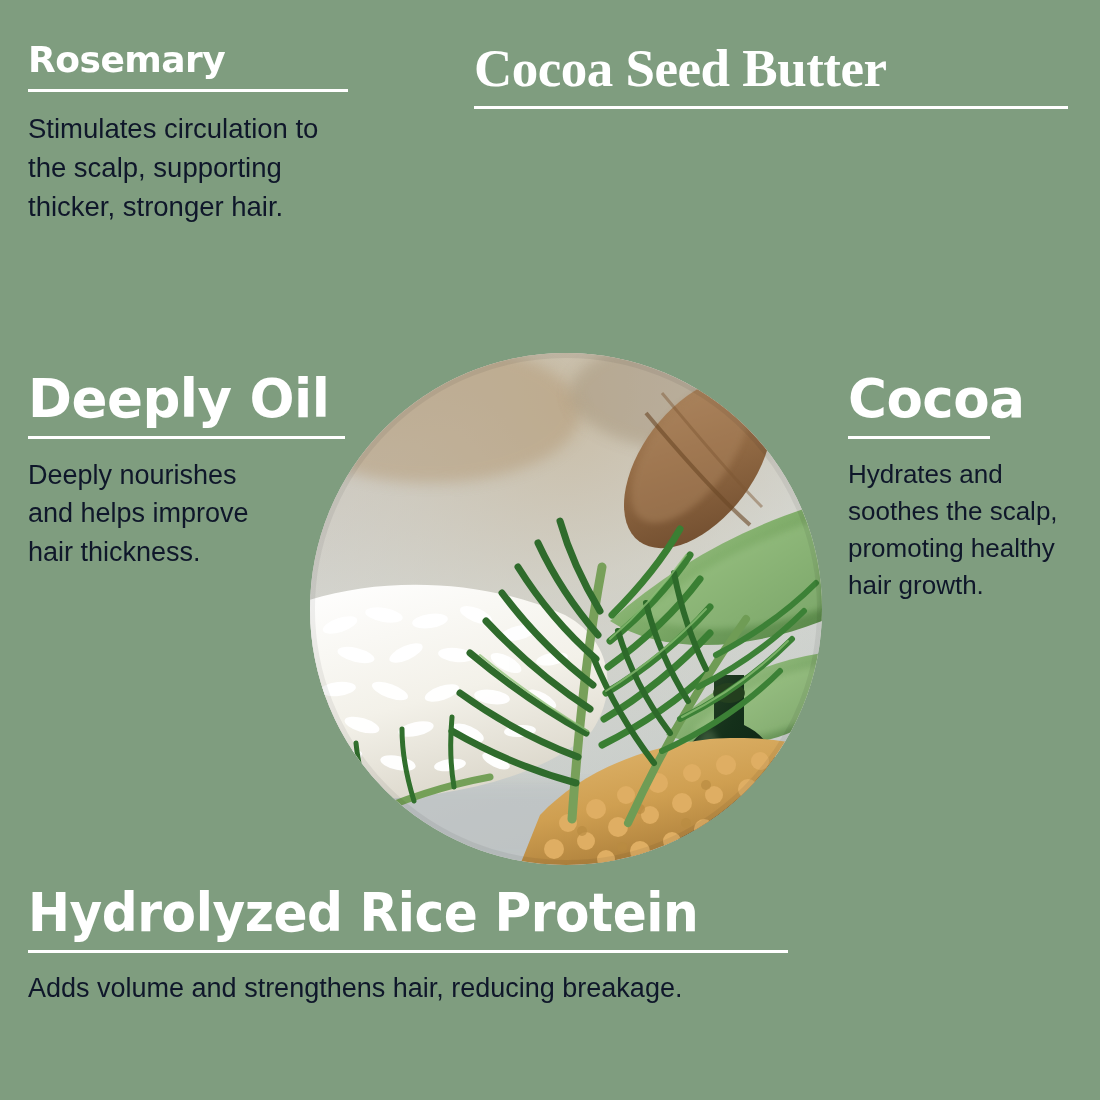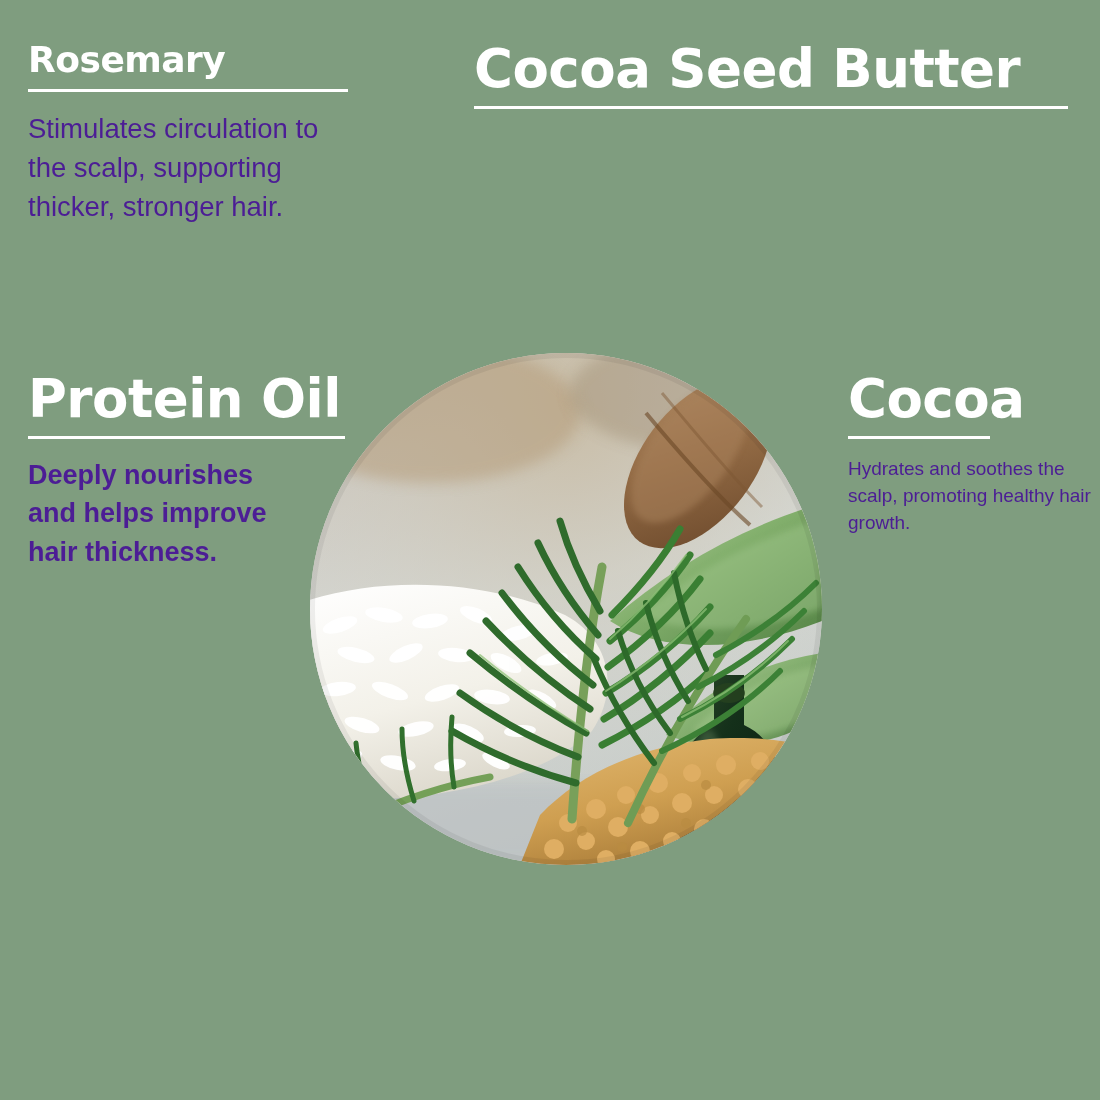--- a/index.html
+++ b/index.html
@@ -41,21 +41,21 @@
 
   .rule {
     display: block;
     height: 3px;
     background: #ffffff;
     margin-top: 11px;
     margin-bottom: 17px;
   }
 
   .body-text {
-    color: #4c1d95;
+    color: #0f172a;
     font-family: "Liberation Sans", sans-serif;
     font-weight: 400;
     font-size: 27.5px;
     line-height: 1.42;
     margin: 0;
   }
 
   
   #blk-rosemary {
     left: 28px;
@@ -64,41 +64,41 @@
   }
   #blk-rosemary .heading { font-size: 36px; }
   #blk-rosemary .rule { width: 320px; }
   #blk-rosemary .body-text { width: 330px; }
 
   #blk-cocoa {
     left: 474px;
     top: 42px;
     width: 610px;
   }
-  #blk-cocoa .heading { font-size: 53px; }
+  #blk-cocoa .heading { font-size: 53px; font-family: Liberation Serif, serif; }
   #blk-cocoa .rule { width: 594px; }
   #blk-cocoa .body-text { width: 580px; }
 
   #blk-castor {
     left: 28px;
     top: 372px;
     width: 330px;
   }
   #blk-castor .heading { font-size: 53px; }
   #blk-castor .rule { width: 317px; }
-  #blk-castor .body-text { width: 250px; font-size: 27px; font-weight: bold; }
+  #blk-castor .body-text { width: 250px; font-size: 27px; }
 
   #blk-aloe {
     left: 848px;
     top: 372px;
     width: 250px;
   }
   #blk-aloe .heading { font-size: 53px; }
   #blk-aloe .rule { width: 142px; }
-  #blk-aloe .body-text { width: 244px; font-size: 19px; }
+  #blk-aloe .body-text { width: 244px; font-size: 26px; }
 
   #blk-rice {
     left: 28px;
     top: 886px;
     width: 800px;
   }
   #blk-rice .heading {
     font-size: 54px;
     transform: scaleX(0.93);
     transform-origin: left center;
@@ -134,31 +134,36 @@
     <span class="rule"></span>
     <p class="body-text">Stimulates circulation to the scalp, supporting thicker, stronger hair.</p>
   </div>
 
   <div class="block" id="blk-cocoa">
     <div class="heading">Cocoa Seed Butter</div>
     <span class="rule"></span>
   </div>
 
   <div class="block" id="blk-castor">
-    <div class="heading">Protein Oil</div>
+    <div class="heading">Deeply Oil</div>
     <span class="rule"></span>
     <p class="body-text">Deeply nourishes and helps improve hair thickness.</p>
   </div>
 
   <div class="block" id="blk-aloe">
     <div class="heading">Cocoa</div>
     <span class="rule"></span>
     <p class="body-text">Hydrates and soothes the scalp, promoting healthy hair growth.</p>
   </div>
 
+  <div class="block" id="blk-rice">
+    <div class="heading">Hydrolyzed Rice Protein</div>
+    <span class="rule"></span>
+    <p class="body-text">Adds volume and strengthens hair, reducing breakage.</p>
+  </div>
 
   <div id="photo-circle">
     <svg class="photo-svg" viewBox="0 0 512 512" xmlns="http://www.w3.org/2000/svg">
       <defs>
         <linearGradient id="bgGrad" x1="0" y1="0" x2="0.3" y2="1">
           <stop offset="0%" stop-color="#b9a88f"></stop>
           <stop offset="22%" stop-color="#cdc8c0"></stop>
           <stop offset="55%" stop-color="#d7dad6"></stop>
           <stop offset="100%" stop-color="#c6cbc8"></stop>
         </linearGradient>

